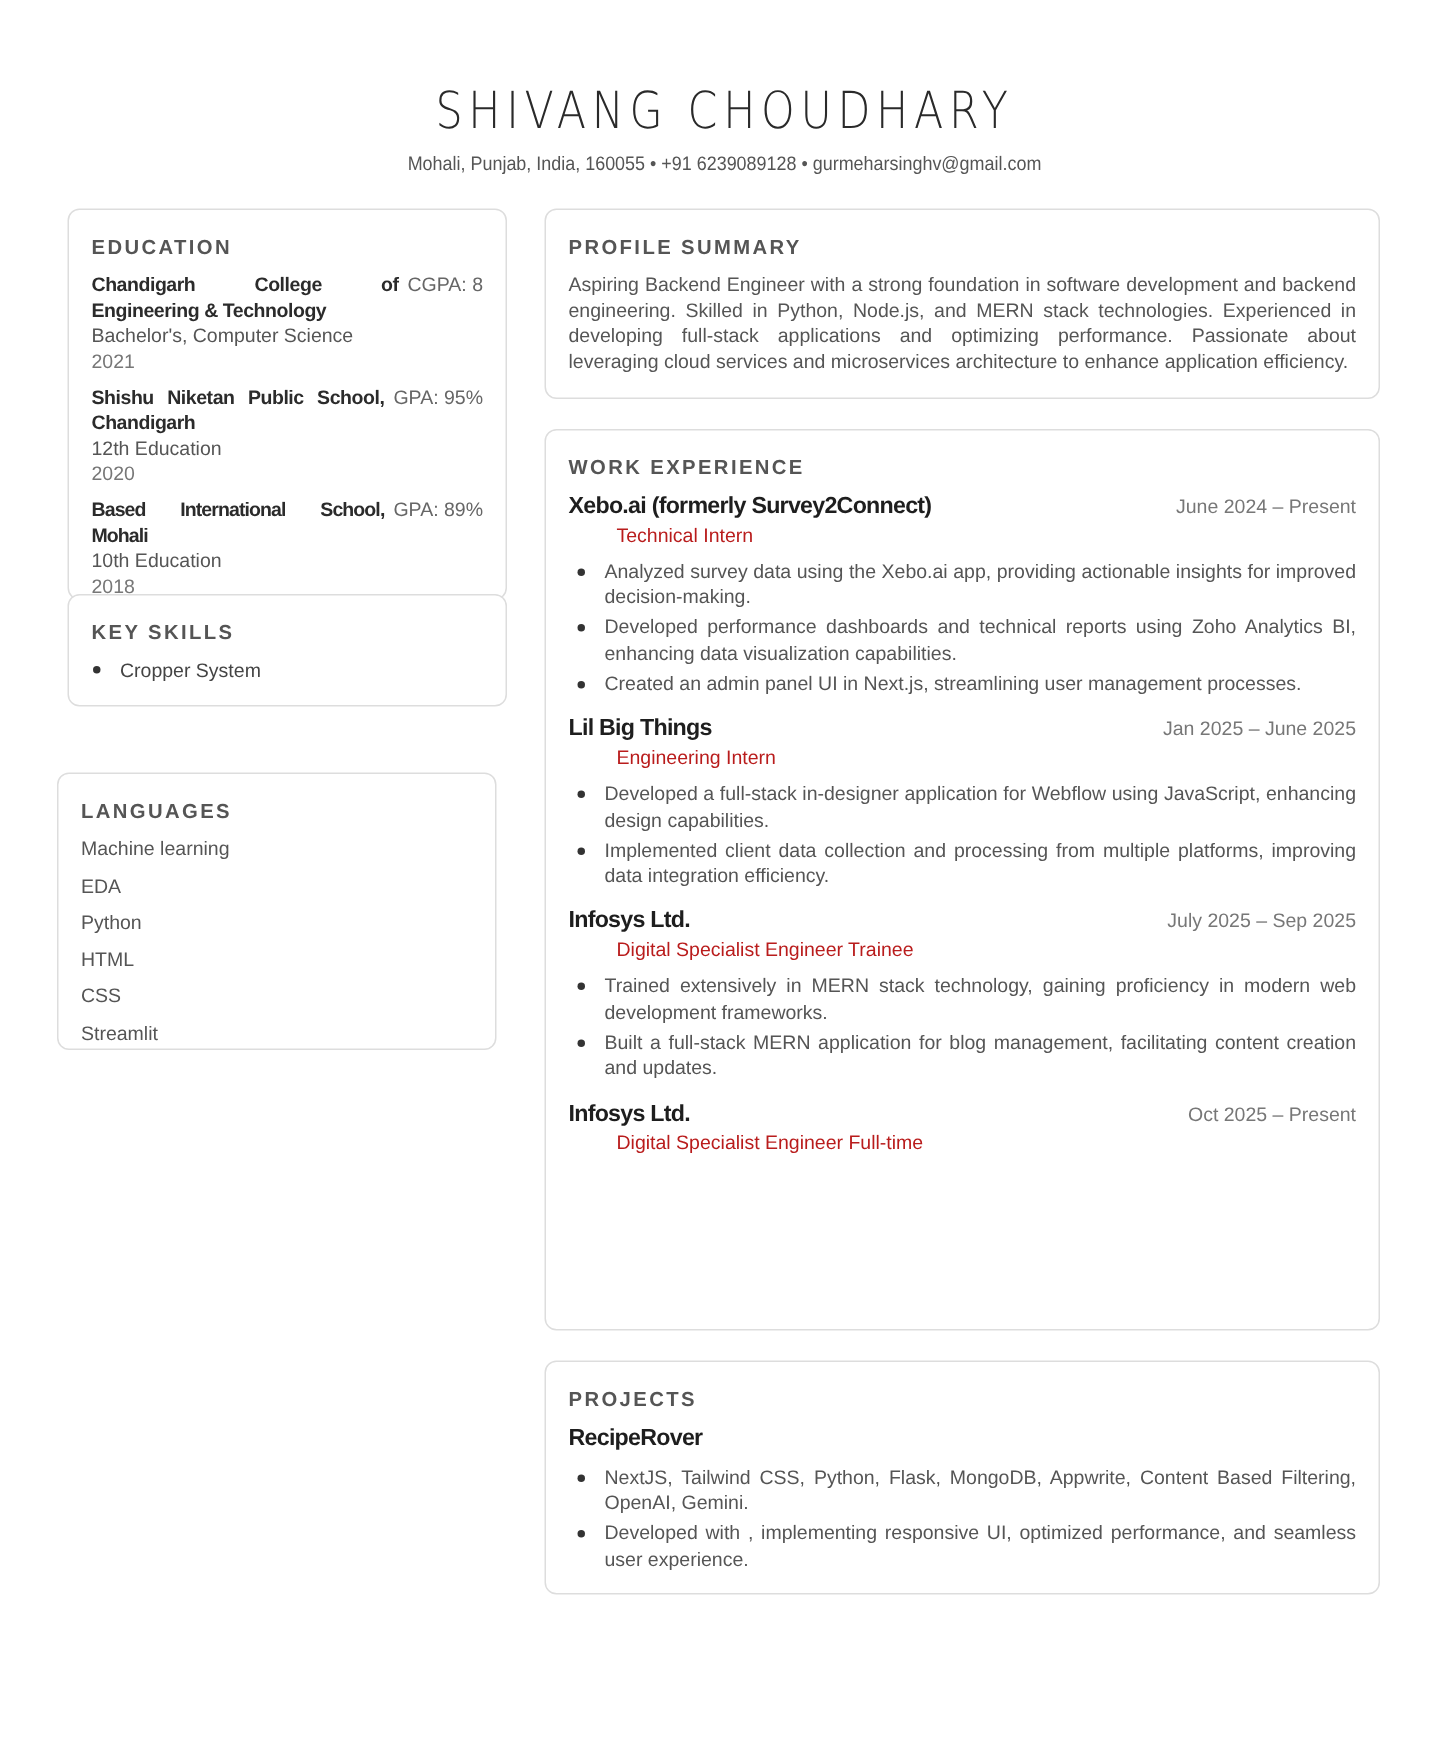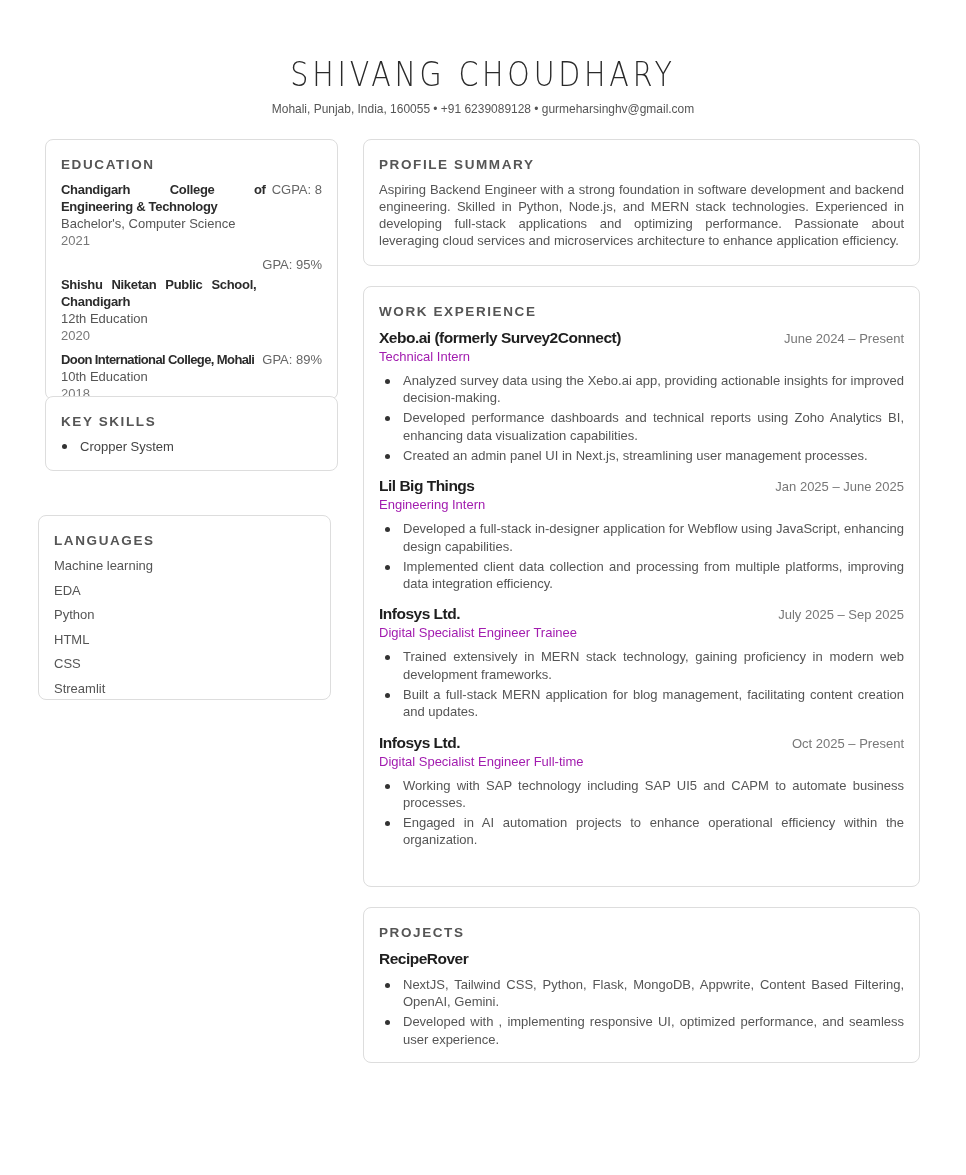--- a/index.html
+++ b/index.html
@@ -59,21 +59,21 @@
     .skill-list li::before { content: ""; position: absolute; left: 1px; top: 6px; width: 5px; height: 5px; border-radius: 50%; background: #333; }
 
     .lang-item { font-size: 13px; color: #555; line-height: 17px; margin-bottom: 7.6px; }
 
     .summary { font-size: 13px; color: #555; line-height: 17px; text-align: justify; }
 
     .job { margin-bottom: 12px; }
     .job-head { display: flex; justify-content: space-between; align-items: baseline; }
     .job-company { font-size: 15.5px; font-weight: bold; color: #1e1e1e; letter-spacing: -0.5px; line-height: 20px; }
     .job-dates { font-size: 13px; color: #777; white-space: nowrap; }
-    .job-role { font-size: 13px; color: #a21caf; line-height: 17px; margin-bottom: 7px; }
+    .job-role { font-size: 13px; color: #b91c1c; line-height: 17px; margin-bottom: 7px; margin-left: 32px; }
     .bullets { list-style: none; }
     .bullets li { position: relative; padding-left: 24px; font-size: 13px; color: #555; line-height: 17.4px; text-align: justify; margin-bottom: 2.6px; }
     .bullets li::before { content: ""; position: absolute; left: 6px; top: 7px; width: 5px; height: 5px; border-radius: 50%; background: #333; }
 
     .proj-name { font-size: 15.5px; font-weight: bold; color: #1e1e1e; letter-spacing: -0.5px; line-height: 20px; margin-bottom: 7px; }
   </style>
 </head>
 <body>
 
 <div class="header">
@@ -88,30 +88,30 @@
     <div class="edu-row">
       <div class="edu-school">Chandigarh College of Engineering &amp; Technology</div>
       <div class="edu-grade">CGPA: 8</div>
     </div>
     <div class="edu-line">Bachelor's, Computer Science</div>
     <div class="edu-line edu-year">2021</div>
   </div>
 
   <div class="edu-item">
     <div class="edu-row">
-      <div class="edu-school" style="text-align:justify; text-align-last:left;margin-top:20px;">Shishu Niketan Public School, Chandigarh</div>
+      <div class="edu-school" style="text-align:justify; text-align-last:left;">Shishu Niketan Public School, Chandigarh</div>
       <div class="edu-grade">GPA: 95%</div>
     </div>
     <div class="edu-line">12th Education</div>
     <div class="edu-line edu-year">2020</div>
   </div>
 
   <div class="edu-item">
     <div class="edu-row">
-      <div class="edu-school" style="letter-spacing:-0.6px;">Doon International College, Mohali</div>
+      <div class="edu-school" style="letter-spacing:-0.6px;">Based International School, Mohali</div>
       <div class="edu-grade">GPA: 89%</div>
     </div>
     <div class="edu-line">10th Education</div>
     <div class="edu-line edu-year">2018</div>
   </div>
 </div>
 
 <div class="card" style="left:45px; top:396px; width:293px; height:75px;">
   <div class="sec-title">KEY SKILLS</div>
   <ul class="skill-list">
@@ -173,24 +173,20 @@
       <li>Built a full-stack MERN application for blog management, facilitating content creation and updates.</li>
     </ul>
   </div>
 
   <div class="job">
     <div class="job-head">
       <div class="job-company">Infosys Ltd.</div>
       <div class="job-dates">Oct 2025 – Present</div>
     </div>
     <div class="job-role">Digital Specialist Engineer Full-time</div>
-    <ul class="bullets">
-      <li>Working with SAP technology including SAP UI5 and CAPM to automate business processes.</li>
-      <li>Engaged in AI automation projects to enhance operational efficiency within the organization.</li>
-    </ul>
   </div>
 </div>
 
 <div class="card" style="left:363px; top:907px; width:557px; height:156px;">
   <div class="sec-title">PROJECTS</div>
   <div class="proj-name">RecipeRover</div>
   <ul class="bullets">
     <li>NextJS, Tailwind CSS, Python, Flask, MongoDB, Appwrite, Content Based Filtering, OpenAI, Gemini.</li>
     <li>Developed with , implementing responsive UI, optimized performance, and seamless user experience.</li>
   </ul>

